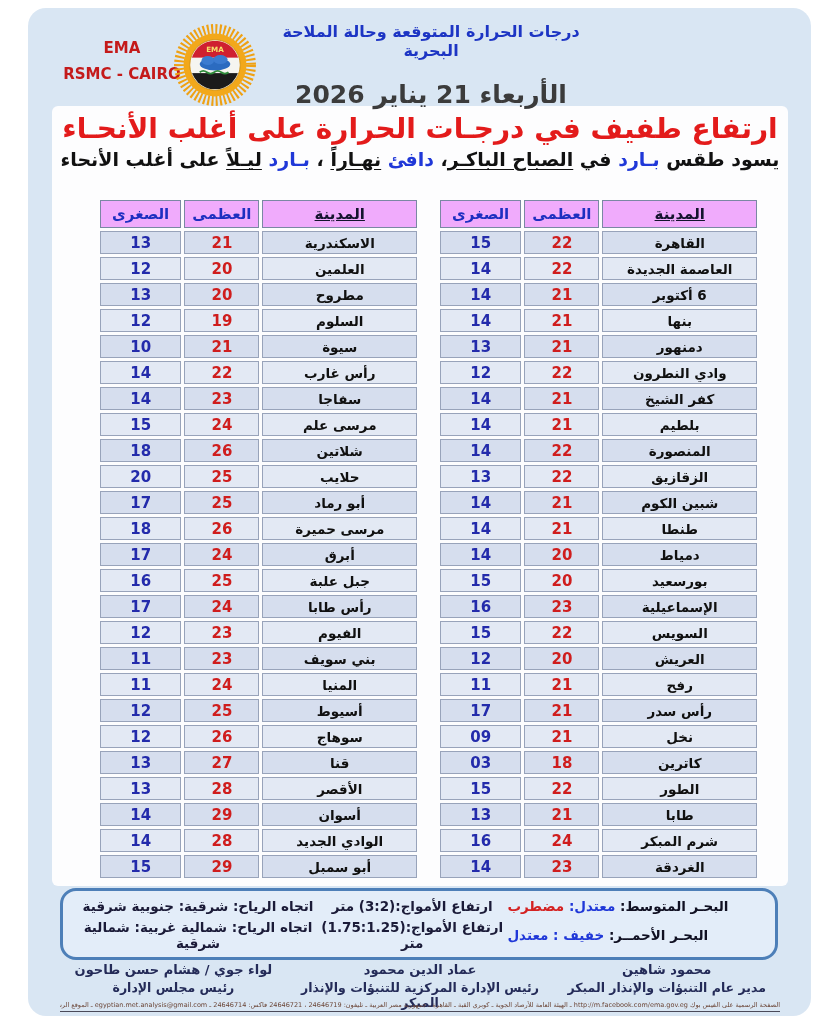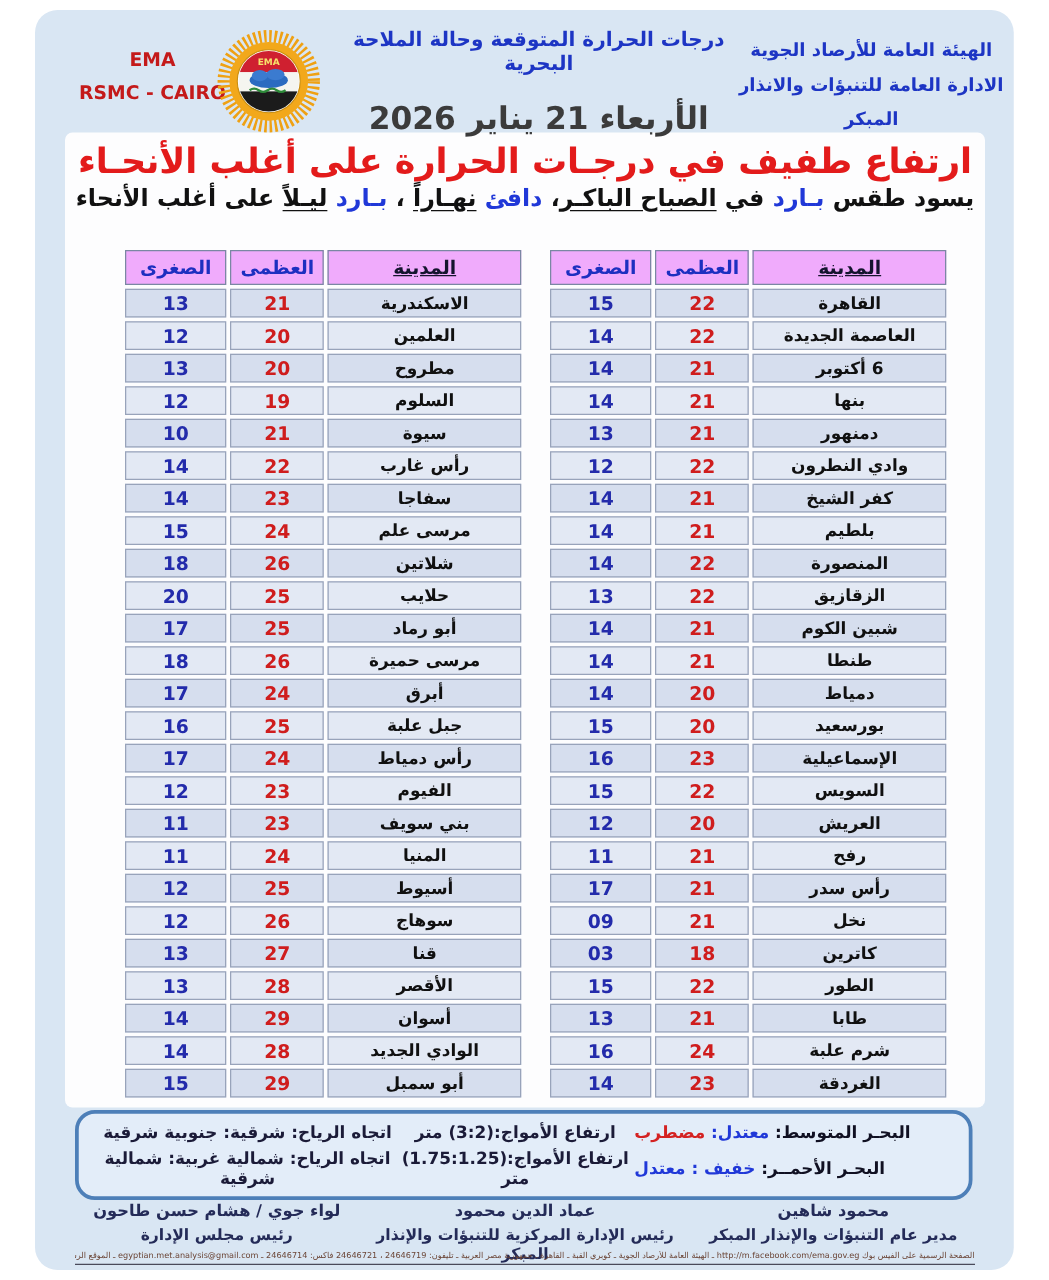--- a/index.html
+++ b/index.html
@@ -121,24 +121,20 @@
         <path d="M33 58 q4 -3 8 0 q4 3 8 0 q4 -3 8 0 q4 3 8 0" stroke="#2e8b3a" stroke-width="2" fill="none"></path>
       </g>
     </svg>
   </div>
 
   <div class="hdr-center">
     <div class="hdr-title">درجات الحرارة المتوقعة وحالة الملاحة البحرية</div>
     <div class="hdr-date">الأربعاء 21 يناير 2026</div>
   </div>
 
-  <div class="hdr-right">
-    <div>الهيئة العامة للأرصاد الجوية</div>
-    <div>الادارة العامة للتنبؤات والانذار المبكر</div>
-  </div>
 
   <div class="headline">ارتفاع طفيف في درجـات الحرارة على أغلب الأنحـاء</div>
   <div class="subtitle" id="subtitle"><span class="seg seg-black">يسود طقس </span><span class="seg seg-blue">بـارد</span><span class="seg seg-black"> في </span><span class="seg seg-black seg-u">الصباح الباكـر</span><span class="seg seg-black">، </span><span class="seg seg-blue">دافئ</span><span class="seg seg-black"> </span><span class="seg seg-black seg-u">نهـاراً</span><span class="seg seg-black"> ، </span><span class="seg seg-blue">بـارد</span><span class="seg seg-black"> </span><span class="seg seg-black seg-u">ليـلاً</span><span class="seg seg-black"> على أغلب الأنحاء</span></div>
 
   <table class="temps t-right">
     <thead>
       <tr>
         <th class="col-city">المدينة</th>
         <th class="col-max">العظمى</th>
         <th class="col-min">الصغرى</th>
@@ -254,21 +250,21 @@
           <td class="cell-city">الطور</td>
           <td class="cell-max">22</td>
           <td class="cell-min">15</td>
         </tr>
         <tr class="row-odd">
           <td class="cell-city">طابا</td>
           <td class="cell-max">21</td>
           <td class="cell-min">13</td>
         </tr>
         <tr class="row-even">
-          <td class="cell-city">شرم علبة</td>
+          <td class="cell-city">شرم المبكر</td>
           <td class="cell-max">24</td>
           <td class="cell-min">16</td>
         </tr>
         <tr class="row-odd">
           <td class="cell-city">الغردقة</td>
           <td class="cell-max">23</td>
           <td class="cell-min">14</td>
         </tr>
       </tbody>
   </table>
@@ -346,21 +342,21 @@
           <td class="cell-city">أبرق</td>
           <td class="cell-max">24</td>
           <td class="cell-min">17</td>
         </tr>
         <tr class="row-even">
           <td class="cell-city">جبل علبة</td>
           <td class="cell-max">25</td>
           <td class="cell-min">16</td>
         </tr>
         <tr class="row-odd">
-          <td class="cell-city">رأس دمياط</td>
+          <td class="cell-city">رأس طابا</td>
           <td class="cell-max">24</td>
           <td class="cell-min">17</td>
         </tr>
         <tr class="row-even">
           <td class="cell-city">الفيوم</td>
           <td class="cell-max">23</td>
           <td class="cell-min">12</td>
         </tr>
         <tr class="row-odd">
           <td class="cell-city">بني سويف</td>

